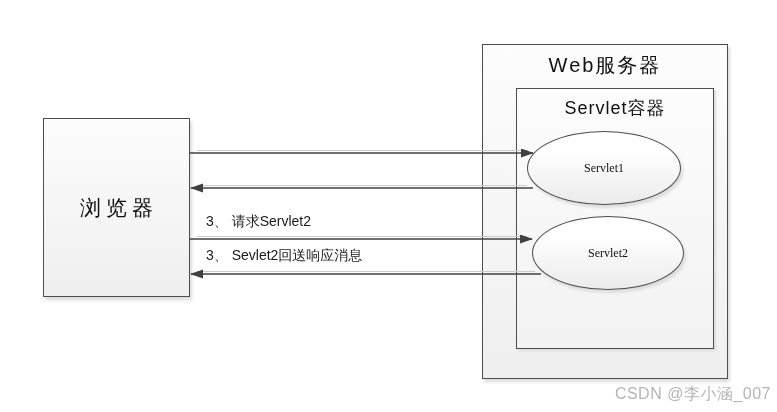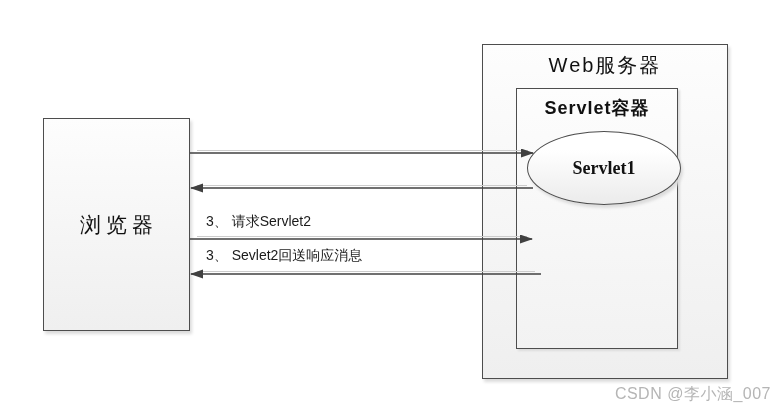--- a/index.html
+++ b/index.html
@@ -14,51 +14,50 @@
   .stage{
     position:relative;width:777px;height:412px;background:#ffffff;overflow:hidden;
   }
   .shape{
     position:absolute;
     border:1.5px solid var(--border);
     background:linear-gradient(180deg,var(--fill-light) 0%,var(--fill-shade) 100%);
     box-shadow:2px 3px 3px #dcdcdc;
   }
   .browser-box{
-    left:43px;top:118px;width:147px;height:213px;
+    left:43px;top:118px;width:147px;height:179px;
     display:flex;align-items:center;justify-content:center;
   }
   .browser-label{
     font-family:"Liberation Serif",serif;
     font-size:21px;letter-spacing:5px;color:#111;padding-left:5px;
   }
   .server-box{
     left:482px;top:44px;width:246px;height:335px;
   }
   .server-title{
     margin-top:7px;text-align:center;font-size:20px;color:#111;
     letter-spacing:2px;
   }
   .container-box{
-    position:absolute;left:33px;top:43px;width:162px;height:261px;
+    position:absolute;left:33px;top:43px;width:198px;height:261px;
     border:1.2px solid var(--border);
     background:linear-gradient(180deg,#fdfdfd 0%,#f2f2f2 100%);
     box-shadow:2px 2px 2px #dcdcdc;
-    font-weight:bold;
   }
   .container-title{
     margin-top:7px;text-align:center;font-size:18px;color:#111;
     letter-spacing:1px;
   }
   .ellipse{
     position:absolute;border:1.2px solid var(--border);border-radius:50%;
     background:linear-gradient(180deg,#ffffff 25%,#ebebeb 100%);
     box-shadow:2px 3px 3px #dcdcdc;
     display:flex;flex-direction:column;align-items:center;justify-content:center;
-    font-family:"Liberation Serif",serif;font-size:18px;line-height:19px;color:#111;
+    font-family:"Liberation Serif",serif;font-size:12px;line-height:19px;color:#111;
     text-align:center;
   }
   .servlet1-ellipse{left:10px;top:42px;width:154px;height:74px;}
   .servlet2-ellipse{left:15px;top:127px;width:152px;height:74px;}
   .arrow-layer{
     position:absolute;left:0;top:0;width:777px;height:412px;pointer-events:none;
   }
   .msg{
     position:absolute;left:206px;font-size:14px;color:#1a1a1a;white-space:nowrap;
   }
@@ -84,20 +83,23 @@
   <div class="shape server-box">
     <div class="server-title">Web服务器</div>
 
     <div class="container-box">
       <div class="container-title">Servlet容器</div>
 
       <div class="ellipse servlet1-ellipse">
         <div>Servlet1</div>
       </div>
 
+      <div class="ellipse servlet2-ellipse">
+        <div>Servlet2</div>
+      </div>
     </div>
   </div>
 
   <svg class="arrow-layer" viewBox="0 0 777 412" xmlns="http://www.w3.org/2000/svg">
     <defs>
       <marker id="ah" markerUnits="userSpaceOnUse" markerWidth="14" markerHeight="10" refX="12" refY="4.5" orient="auto">
         <polygon points="0,0 13,4.5 0,9" fill="#404040"></polygon>
       </marker>
     </defs>
 

